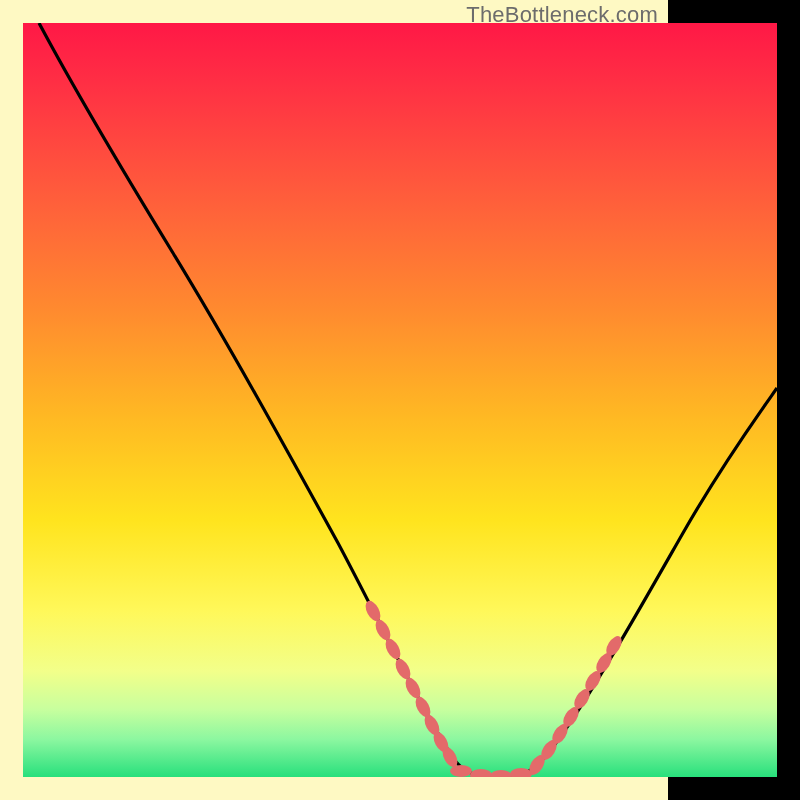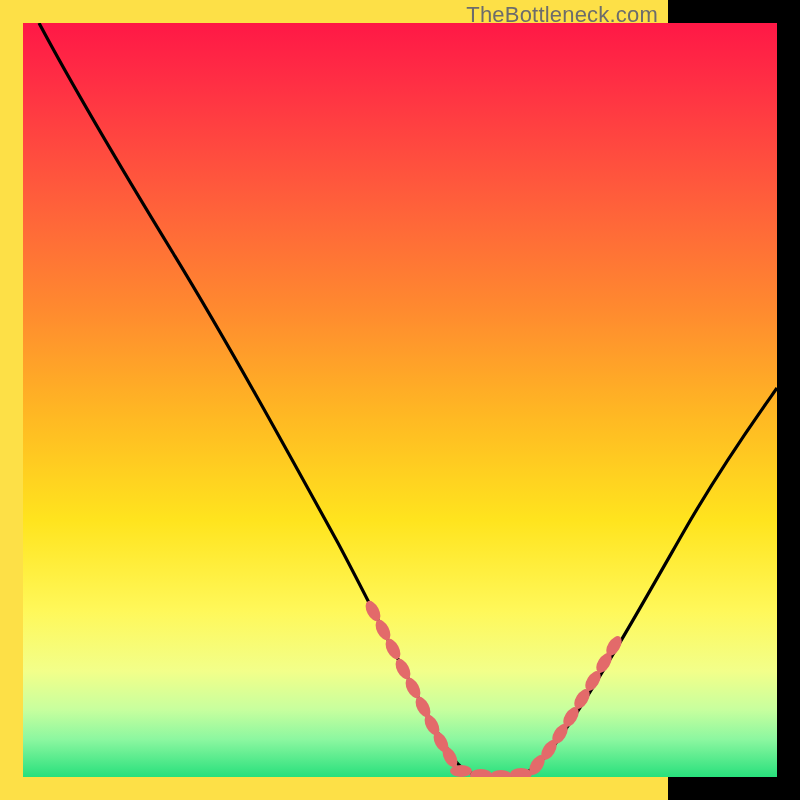--- a/index.html
+++ b/index.html
@@ -10,21 +10,21 @@
     overflow: hidden;
     background: #000;
     font-family: Arial, Helvetica, sans-serif;
   }
   .frame {
     position: absolute;
     left: 0;
     top: 0;
     width: 668px;
     height: 800px;
-    background: #fde047;
+    background: #fef9c3;
   }
   .plot {
     position: absolute;
     left: 23px;
     top: 23px;
     width: 754px;
     height: 754px;
     
     background: linear-gradient(
       to bottom,

